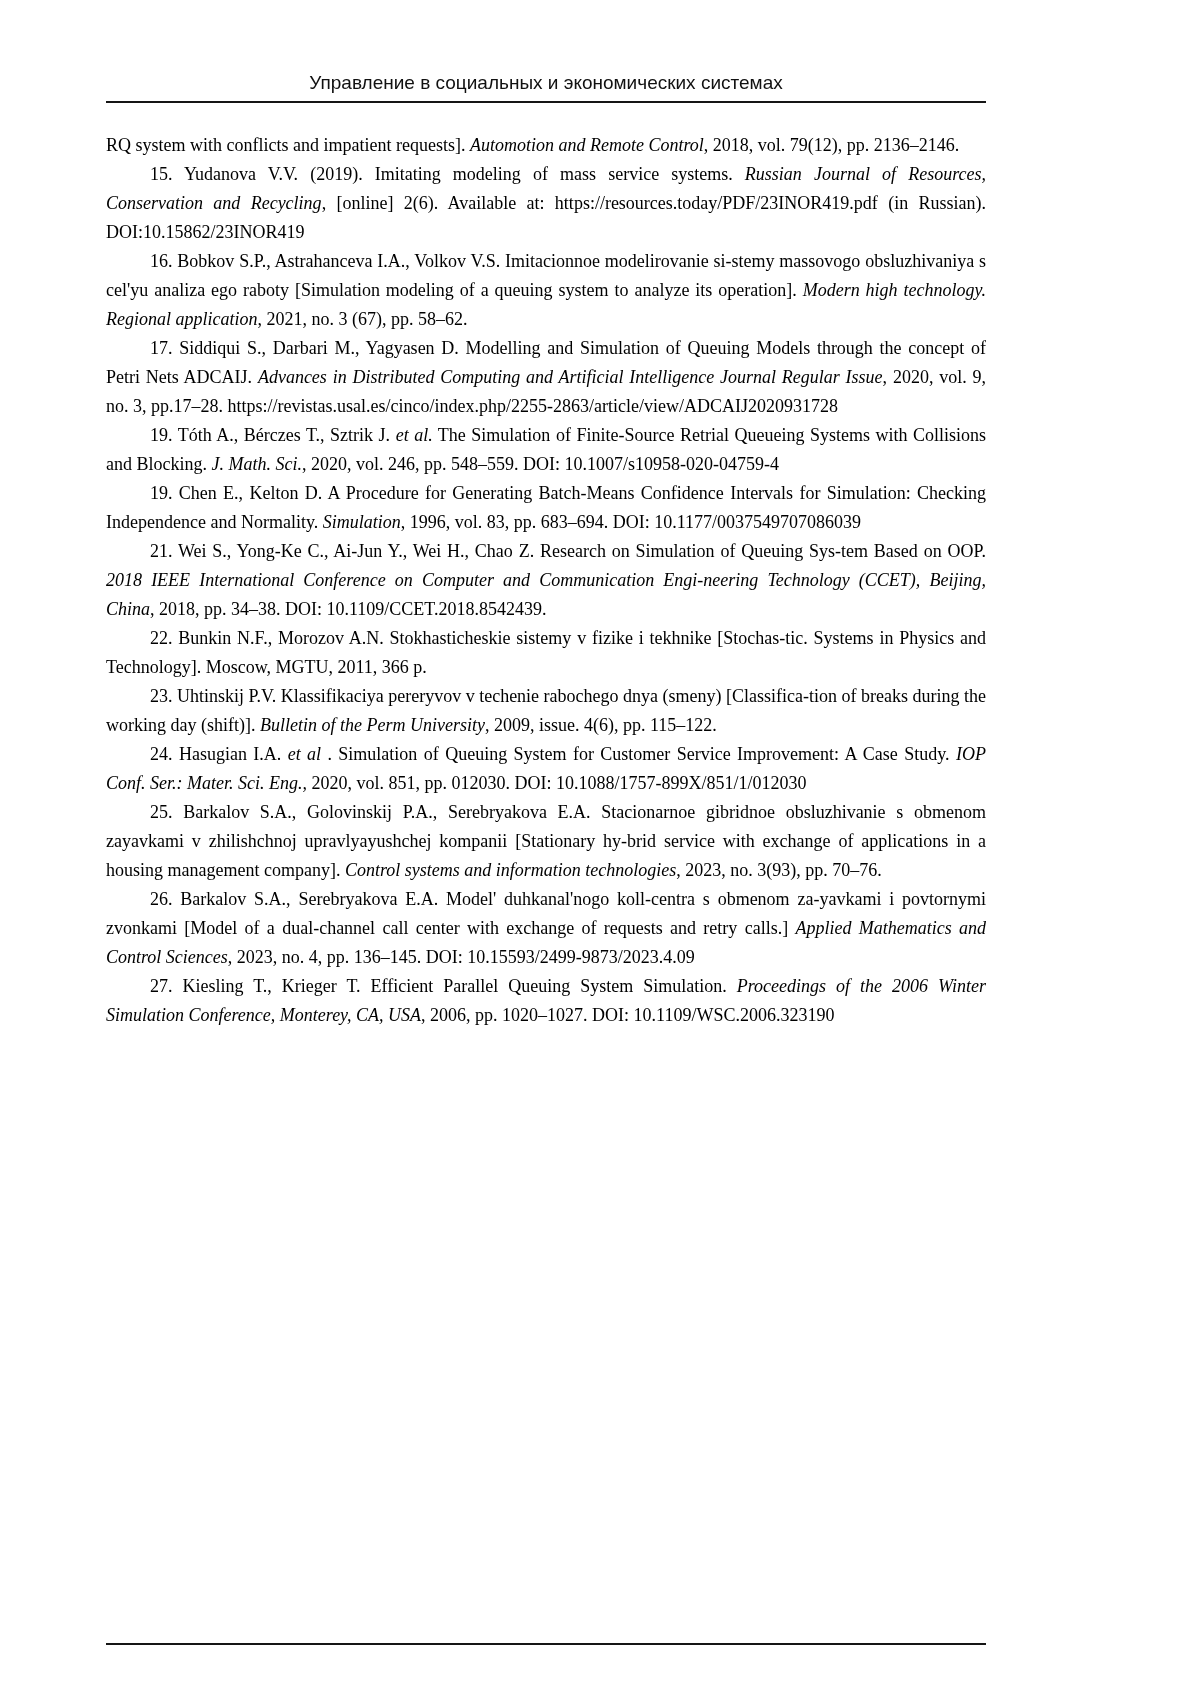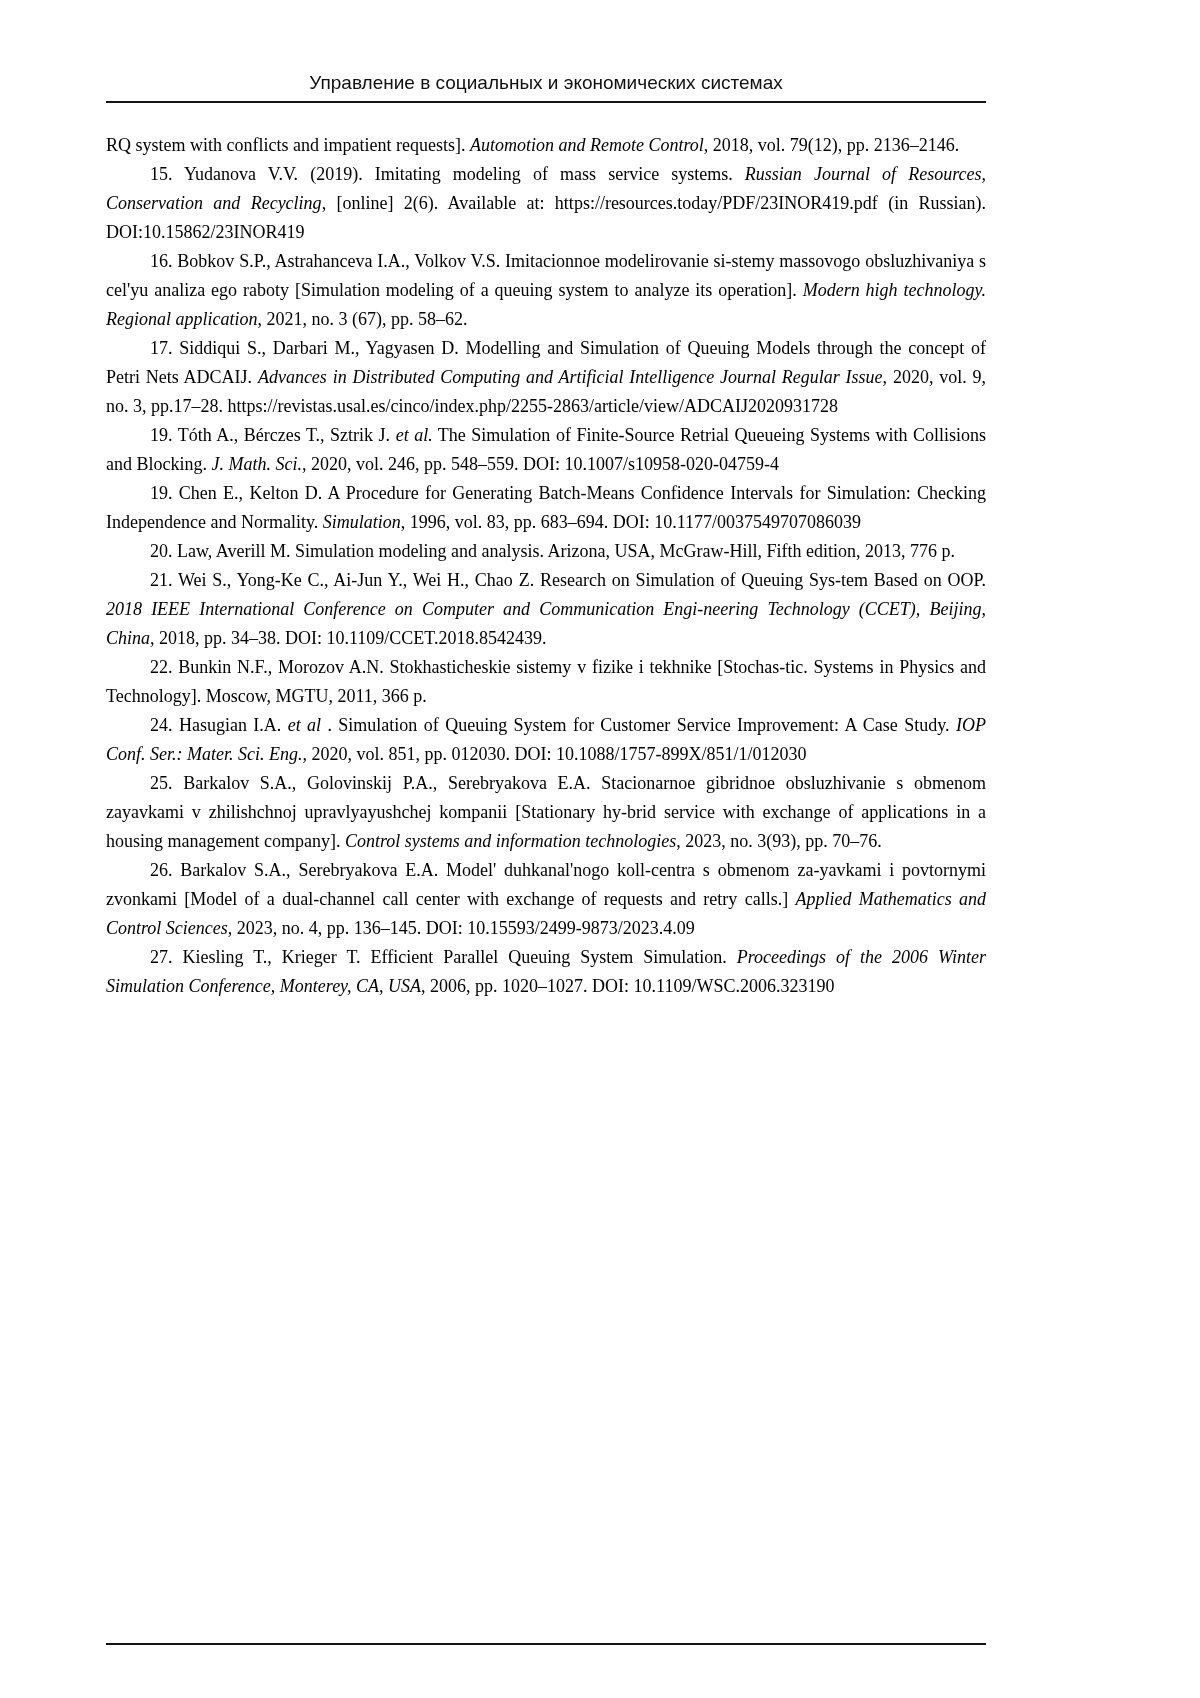--- a/index.html
+++ b/index.html
@@ -84,23 +84,23 @@
 
   <div class="rule header-rule"></div>
 
   <main class="content">
       <p class="ref"><span>RQ system with conflicts and impatient requests]. </span><span class="it">Automotion and Remote Control</span><span>, 2018, vol. 79(12), pp. 2136–2146.</span></p>
       <p class="ref indent"><span>15. Yudanova V.V. (2019). Imitating modeling of mass service systems. </span><span class="it">Russian Journal of Resources, Conservation and Recycling</span><span>, [online] 2(6). Available at: https://resources.today/PDF/23INOR419.pdf (in Russian). DOI:10.15862/23INOR419</span></p>
       <p class="ref indent"><span>16. Bobkov S.P., Astrahanceva I.A., Volkov V.S. Imitacionnoe modelirovanie si-stemy massovogo obsluzhivaniya s cel'yu analiza ego raboty [Simulation modeling of a queuing system to analyze its operation]. </span><span class="it">Modern high technology. Regional application</span><span>, 2021, no. 3 (67), pp. 58–62.</span></p>
       <p class="ref indent"><span>17. Siddiqui S., Darbari M., Yagyasen D. Modelling and Simulation of Queuing Models through the concept of Petri Nets ADCAIJ. </span><span class="it">Advances in Distributed Computing and Artificial Intelligence Journal Regular Issue</span><span>, 2020, vol. 9, no. 3, pp.17–28. https://revistas.usal.es/cinco/index.php/2255-2863/article/view/ADCAIJ2020931728</span></p>
       <p class="ref indent"><span>19. Tóth A., Bérczes T., Sztrik J. </span><span class="it">et al.</span><span> The Simulation of Finite-Source Retrial Queueing Systems with Collisions and Blocking. </span><span class="it">J. Math. Sci.</span><span>, 2020, vol. 246, pp. 548–559. DOI: 10.1007/s10958-020-04759-4</span></p>
       <p class="ref indent"><span>19. Chen E., Kelton D. A Procedure for Generating Batch-Means Confidence Intervals for Simulation: Checking Independence and Normality. </span><span class="it">Simulation</span><span>, 1996, vol. 83, pp. 683–694. DOI: 10.1177/0037549707086039</span></p>
-      <p class="ref indent"><span>20. Law, Averill M. Simulation modeling and analysis. Arizona, USA, McGraw-Hill, Fifth edition, 2013, 776 p.</span></p>
       <p class="ref indent"><span>21. Wei S., Yong-Ke C., Ai-Jun Y., Wei H., Chao Z. Research on Simulation of Queuing Sys-tem Based on OOP. </span><span class="it">2018 IEEE International Conference on Computer and Communication Engi-neering Technology (CCET), Beijing, China</span><span>, 2018, pp. 34–38. DOI: 10.1109/CCET.2018.8542439.</span></p>
       <p class="ref indent"><span>22. Bunkin N.F., Morozov A.N. Stokhasticheskie sistemy v fizike i tekhnike [Stochas-tic. Systems in Physics and Technology]. Moscow, MGTU, 2011, 366 p.</span></p>
+      <p class="ref indent"><span>23. Uhtinskij P.V. Klassifikaciya pereryvov v techenie rabochego dnya (smeny) [Classifica-tion of breaks during the working day (shift)]. </span><span class="it">Bulletin of the Perm University</span><span>, 2009, issue. 4(6), pp. 115–122.</span></p>
       <p class="ref indent"><span>24. Hasugian I.A. </span><span class="it">et al</span><span> . Simulation of Queuing System for Customer Service Improvement: A Case Study. </span><span class="it">IOP Conf. Ser.: Mater. Sci. Eng.,</span><span> 2020, vol. 851, pp. 012030. DOI: 10.1088/1757-899X/851/1/012030</span></p>
       <p class="ref indent"><span>25. Barkalov S.A., Golovinskij P.A., Serebryakova E.A. Stacionarnoe gibridnoe obsluzhivanie s obmenom zayavkami v zhilishchnoj upravlyayushchej kompanii [Stationary hy-brid service with exchange of applications in a housing management company]. </span><span class="it">Control systems and information technologies</span><span>, 2023, no. 3(93), pp. 70–76.</span></p>
       <p class="ref indent"><span>26. Barkalov S.A., Serebryakova E.A. Model' duhkanal'nogo koll-centra s obmenom za-yavkami i povtornymi zvonkami [Model of a dual-channel call center with exchange of requests and retry calls.] </span><span class="it">Applied Mathematics and Control Sciences</span><span>, 2023, no. 4, pp. 136–145. DOI: 10.15593/2499-9873/2023.4.09</span></p>
       <p class="ref indent"><span>27. Kiesling T., Krieger T. Efficient Parallel Queuing System Simulation. </span><span class="it">Proceedings of the 2006 Winter Simulation Conference, Monterey, CA, USA</span><span>, 2006, pp. 1020–1027. DOI: 10.1109/WSC.2006.323190</span></p>
     </main>
 
   <div class="rule footer-rule"></div>
 
   <footer class="page-footer">
     <span class="page-number">172</span>

